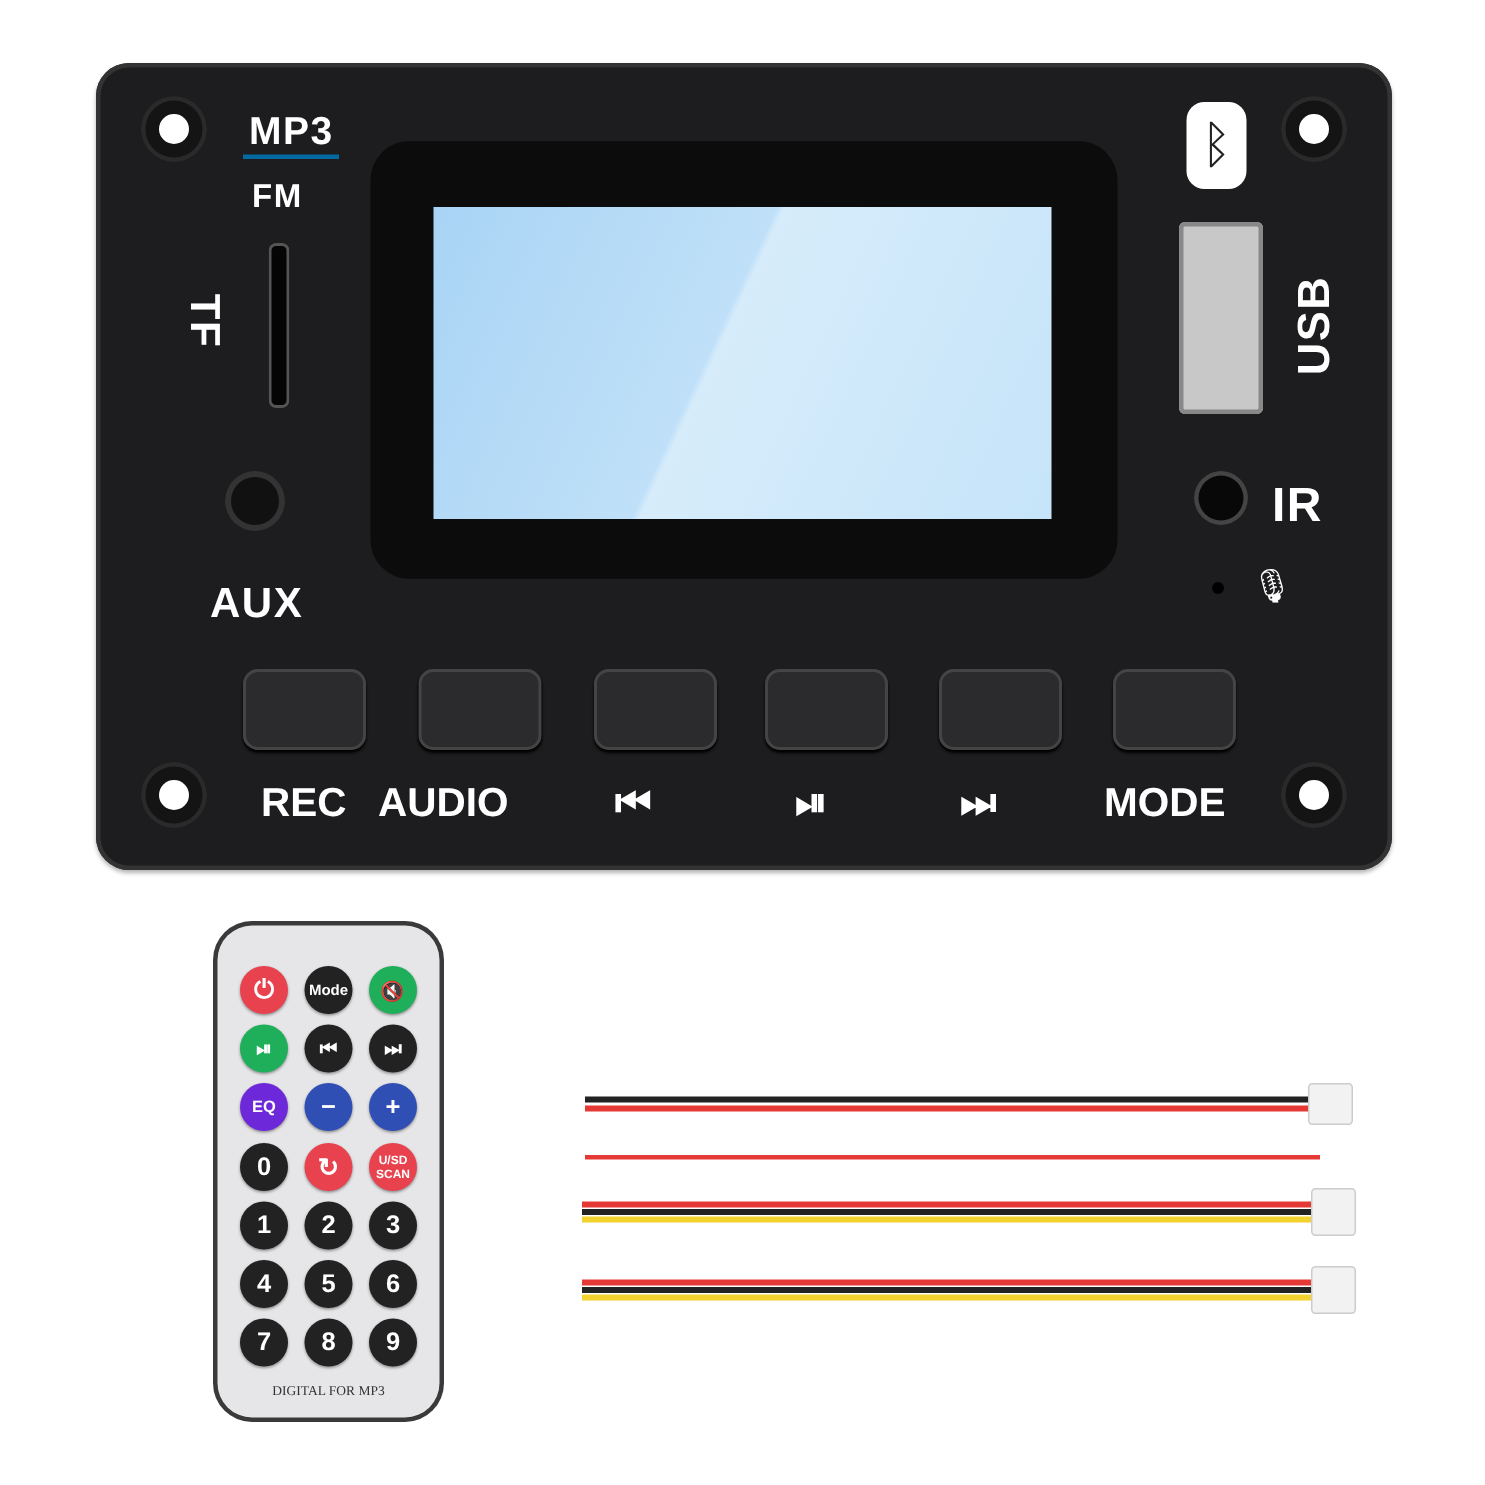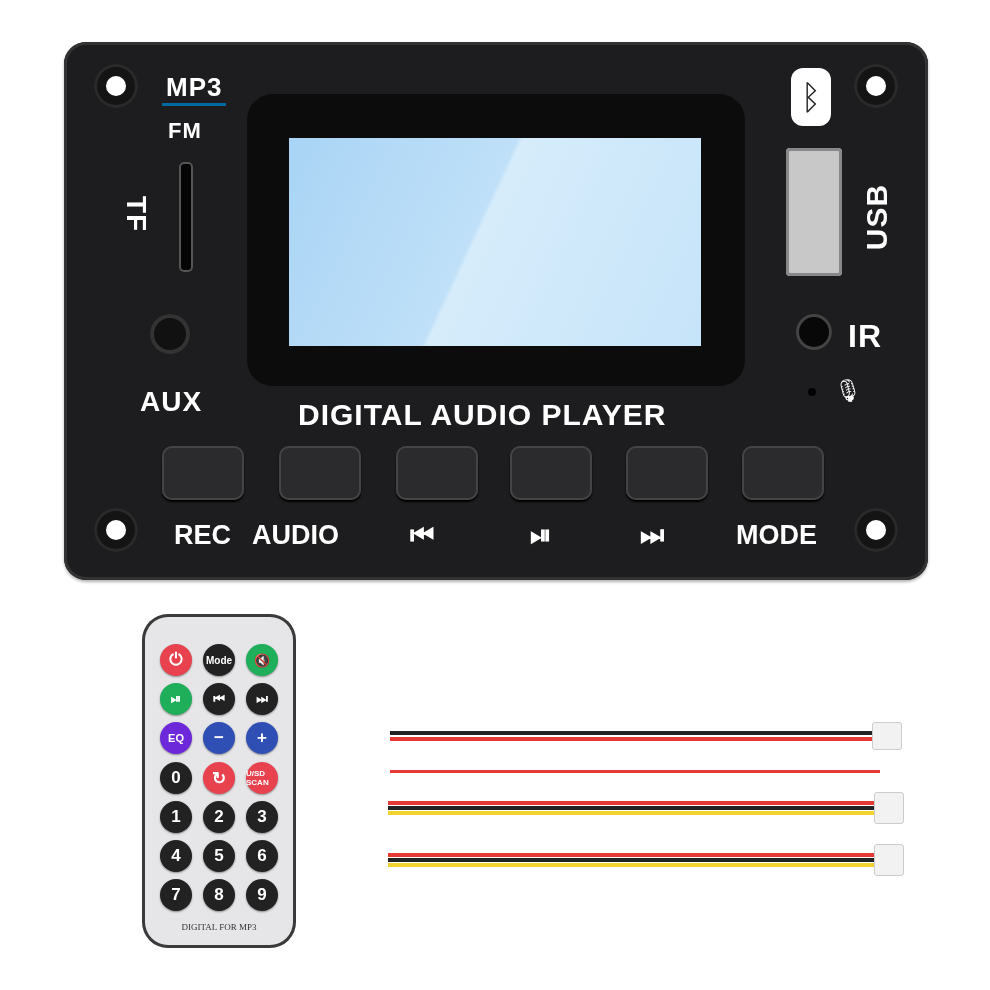--- a/index.html
+++ b/index.html
@@ -38,21 +38,20 @@
   </div>
 
   <div style="position:absolute;left:727px;top:26px;width:40px;height:58px;background:#fff;border-radius:12px;color:#222;font-size:34px;display:flex;align-items:center;justify-content:center;">ᛒ</div>
   <div style="position:absolute;left:722px;top:106px;width:56px;height:128px;background:#c8c8c8;border-radius:4px;box-shadow:inset 0 0 0 3px #888;"></div>
   <div class="lbl" style="left:780px;top:158px;font-size:30px;transform:rotate(-90deg);">USB</div>
   <div style="position:absolute;left:732px;top:272px;width:36px;height:36px;border-radius:50%;background:#080808;box-shadow:inset 0 0 0 3px #444;"></div>
   <div class="lbl" style="left:784px;top:276px;font-size:32px;">IR</div>
   <div style="position:absolute;left:744px;top:346px;width:8px;height:8px;border-radius:50%;background:#000;"></div>
   <div style="position:absolute;left:770px;top:336px;color:#fff;font-size:22px;">🎙</div>
 
-  <div class="lbl" style="left:234px;top:356px;font-size:30px;">DIGITAL AUDIO PLAYER</div>
 
   <div class="btn" style="left:98px;"></div>
   <div class="btn" style="left:215px;"></div>
   <div class="btn" style="left:332px;"></div>
   <div class="btn" style="left:446px;"></div>
   <div class="btn" style="left:562px;"></div>
   <div class="btn" style="left:678px;"></div>
 
   <div class="blbl" style="left:110px;">REC</div>
   <div class="blbl" style="left:188px;">AUDIO</div>
@@ -67,21 +66,21 @@
   <div class="rk" style="left:61px;top:30px;background:#222;font-size:10px;">Mode</div>
   <div class="rk" style="left:104px;top:30px;background:#1fae5a;font-size:13px;">🔇</div>
   <div class="rk" style="left:18px;top:69px;background:#1fae5a;font-size:13px;">⏯</div>
   <div class="rk" style="left:61px;top:69px;background:#222;font-size:13px;">⏮</div>
   <div class="rk" style="left:104px;top:69px;background:#222;font-size:13px;">⏭</div>
   <div class="rk" style="left:18px;top:108px;background:#6d28d9;font-size:11px;">EQ</div>
   <div class="rk" style="left:61px;top:108px;background:#2f4fb5;">−</div>
   <div class="rk" style="left:104px;top:108px;background:#2f4fb5;">+</div>
   <div class="rk" style="left:18px;top:148px;background:#222;">0</div>
   <div class="rk" style="left:61px;top:148px;background:#e8424f;">↻</div>
-  <div class="rk" style="left:104px;top:148px;background:#e8424f;font-size:8px;text-align:left;line-height:9px;">U/SD SCAN</div>
+  <div class="rk" style="left:104px;top:148px;background:#e8424f;font-size:8px;text-align:center;line-height:9px;">U/SD SCAN</div>
   <div class="rk" style="left:18px;top:187px;background:#222;">1</div>
   <div class="rk" style="left:61px;top:187px;background:#222;">2</div>
   <div class="rk" style="left:104px;top:187px;background:#222;">3</div>
   <div class="rk" style="left:18px;top:226px;background:#222;">4</div>
   <div class="rk" style="left:61px;top:226px;background:#222;">5</div>
   <div class="rk" style="left:104px;top:226px;background:#222;">6</div>
   <div class="rk" style="left:18px;top:265px;background:#222;">7</div>
   <div class="rk" style="left:61px;top:265px;background:#222;">8</div>
   <div class="rk" style="left:104px;top:265px;background:#222;">9</div>
   <div style="position:absolute;left:0;right:0;top:308px;text-align:center;font-family:'Liberation Serif',serif;font-size:9px;color:#333;">DIGITAL FOR MP3</div>

